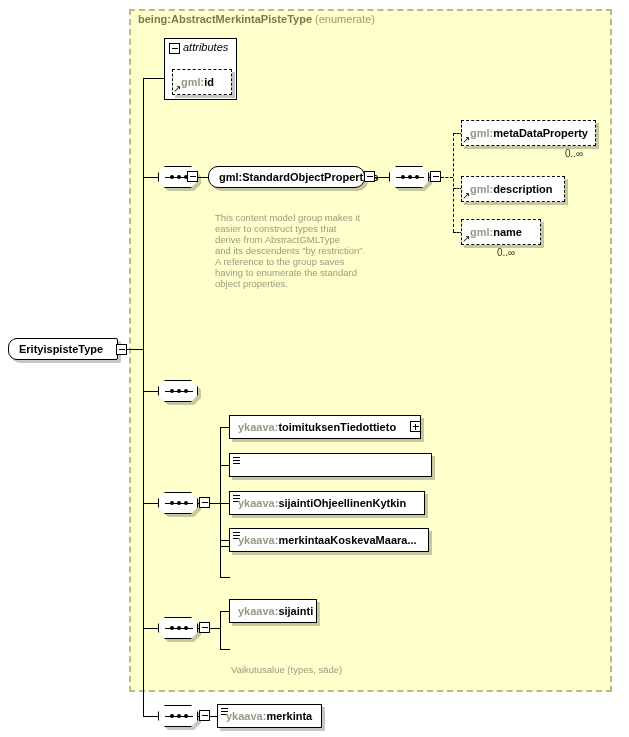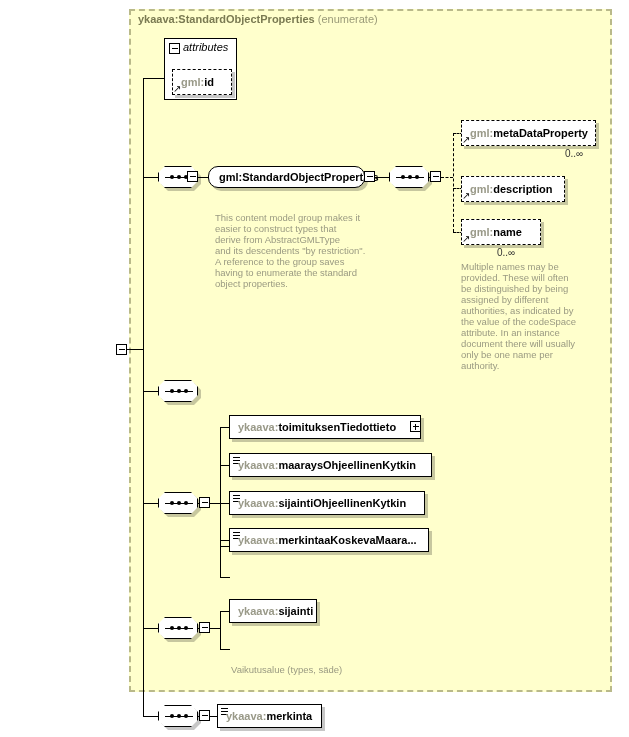--- a/index.html
+++ b/index.html
@@ -217,24 +217,27 @@
     white-space: nowrap;
   }
 </style>
 </head>
 <body>
 
 <div id="canvas">
 
   <div class="ext-box"></div>
   <div class="ext-title">
-    <span>ykaava:StandardObjectProperties</span>
+    <span>being:AbstractMerkintaPisteType</span>
     <span class="ext-sub">(enumerate)</span>
   </div>
 
+  <div class="typebox" style="left:8px; top:338px; width:110px; height:22px;">
+    <span class="lbl">ErityispisteType</span>
+  </div>
   <div class="tgl" style="left:116px; top:344px;"></div>
 
   <div class="ln h" style="left:127px; top:349px; width:17px;"></div>
 
   <div class="ln v" style="left:143px; top:78px; height:638px;"></div>
 
   <div class="attrbox" style="left:164px; top:38px; width:73px; height:62px;"></div>
   <div class="tgl" style="left:169px; top:43px;"></div>
   <div class="attr-hdr" style="left:183px; top:41px;">attributes</div>
 
@@ -304,30 +307,20 @@
   <div class="refarrow" style="left:462px; top:191px;">↗</div>
 
   <div class="nodebox dashed" style="left:461px; top:219px; width:80px; height:26px;">
     <span class="lbl">
       <span class="pfx">gml:</span>name
     </span>
   </div>
   <div class="refarrow" style="left:462px; top:234px;">↗</div>
   <div class="card" style="left:497px; top:247px;">0..∞</div>
 
-  <div class="anno" style="left:461px; top:261px; width:140px;">Multiple names may be
-provided.  These will often
-be distinguished by being
-assigned by different
-authorities, as indicated by
-the value of the codeSpace
-attribute.  In an instance
-document there will usually
-only be one name per
-authority.</div>
 
   <div class="seq-shadow" style="left:161px; top:383px;"></div>
   <div class="seq" style="left:158px; top:380px;">
     <div class="dots"></div>
     <div class="d" style="left:11px;"></div>
     <div class="d" style="left:18px;"></div>
     <div class="d" style="left:25px;"></div>
   </div>
   <div class="ln h" style="left:143px; top:391px; width:16px;"></div>
 
@@ -355,23 +348,20 @@
       <span class="pfx">ykaava:</span>toimituksenTiedottieto
     </span>
   </div>
   <div class="tgl plus" style="left:410px; top:421px;"></div>
 
   <div class="nodebox" style="left:229px; top:453px; width:203px; height:24px;">
     <span class="docicon">
       <i style="top:0"></i>
         <i style="top:3px"></i>
         <i style="top:6px"></i>
-    </span>
-    <span class="lbl">
-      <span class="pfx">ykaava:</span>maaraysOhjeellinenKytkin
     </span>
   </div>
 
   <div class="nodebox" style="left:229px; top:491px; width:196px; height:24px;">
     <span class="docicon">
       <i style="top:0"></i>
         <i style="top:3px"></i>
         <i style="top:6px"></i>
     </span>
     <span class="lbl">

